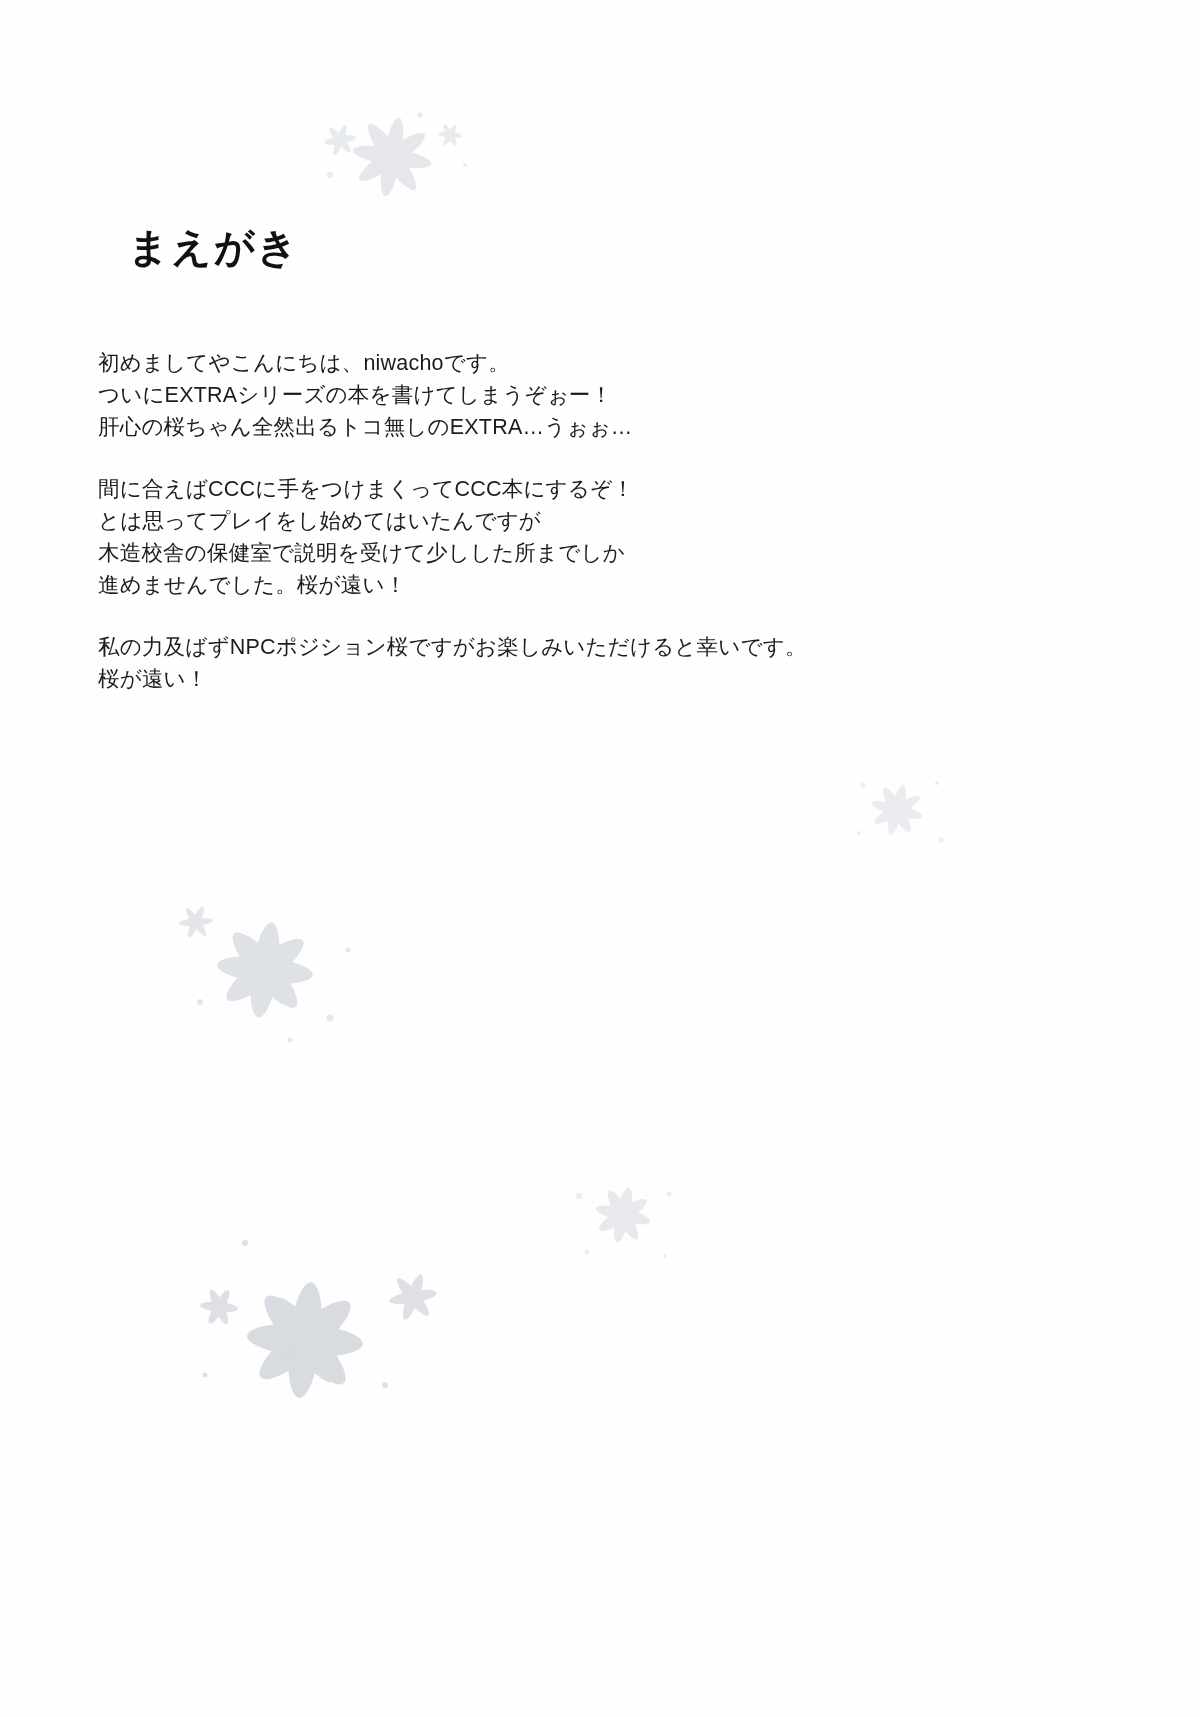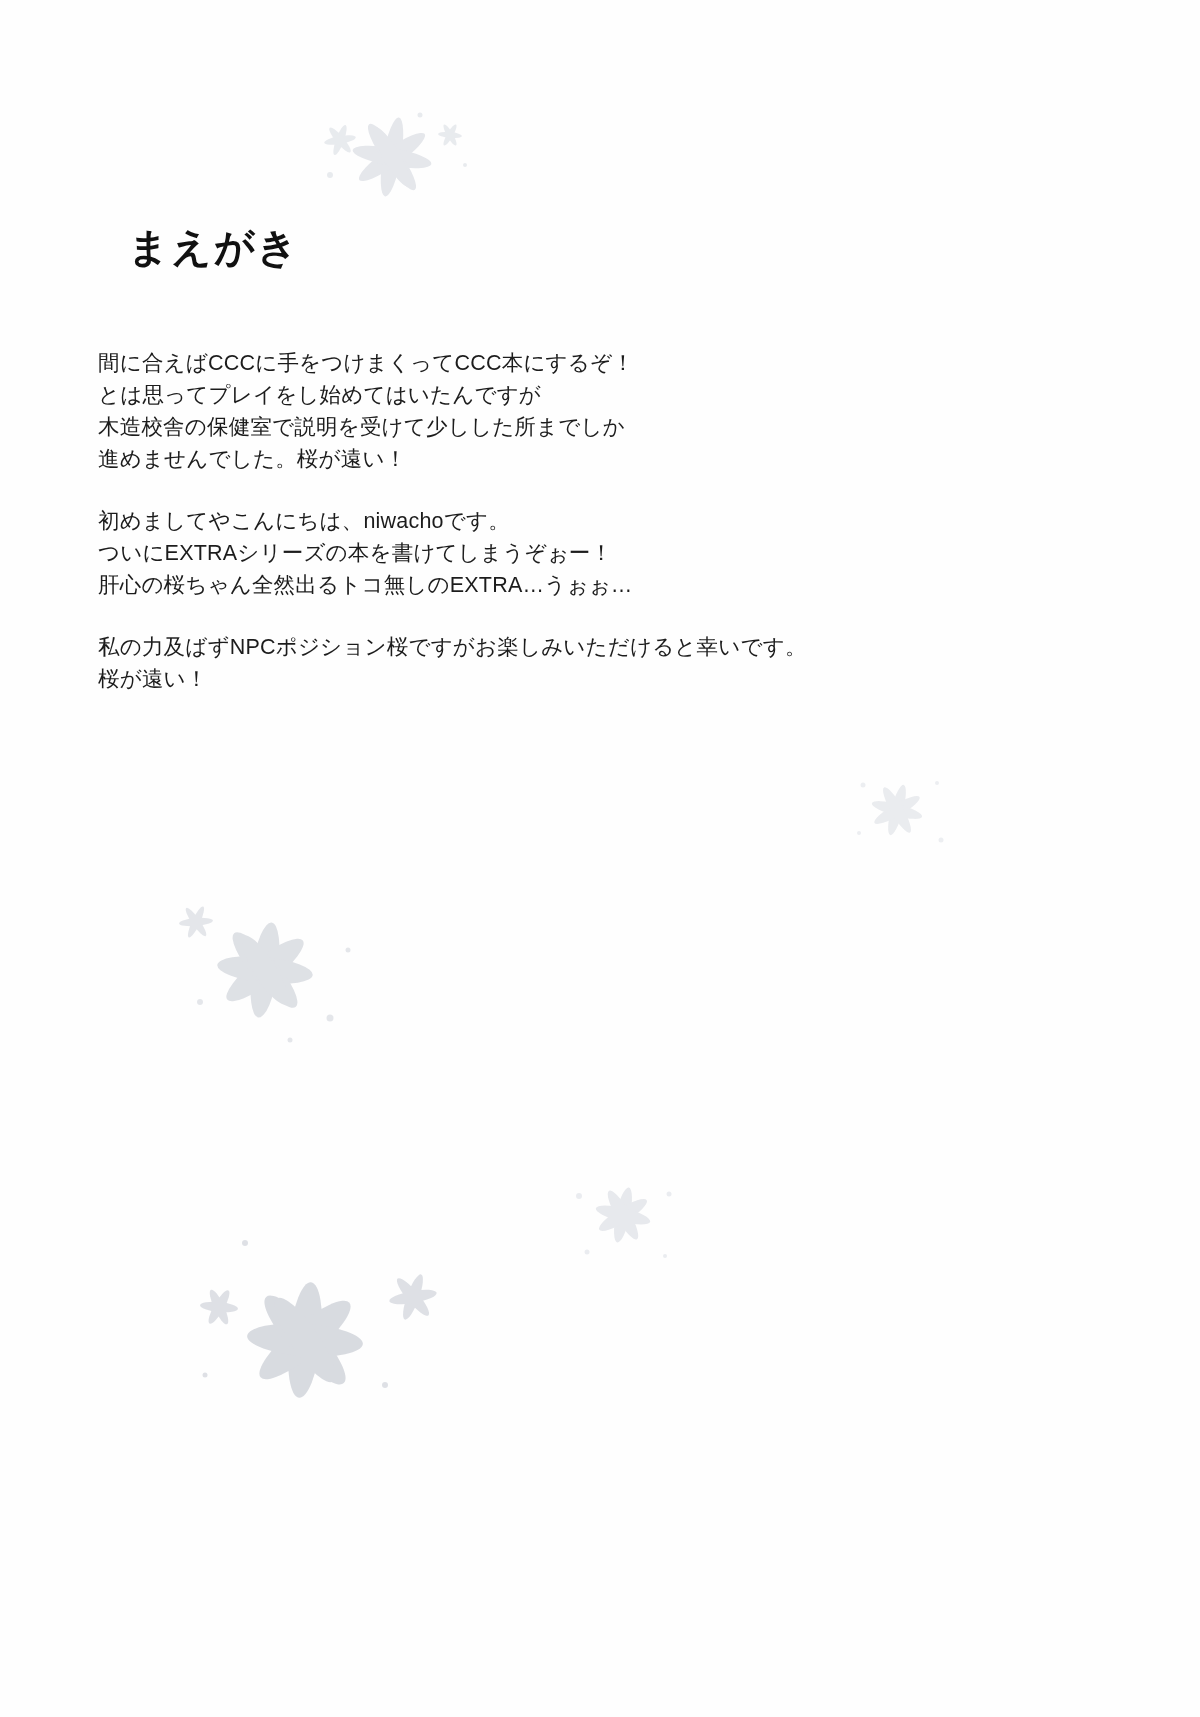--- a/index.html
+++ b/index.html
@@ -160,24 +160,24 @@
         <circle cx="60" cy="18" r="3"></circle>
         <circle cx="200" cy="160" r="3"></circle>
         <circle cx="20" cy="150" r="2.5"></circle>
       </g>
     </svg>
   </div>
 
   <h1 class="heading">まえがき</h1>
 
   <div class="body-text">
+    <p class="para">初めましてやこんにちは、niwachoです。
+ついにEXTRAシリーズの本を書けてしまうぞぉー！
+肝心の桜ちゃん全然出るトコ無しのEXTRA…うぉぉ…</p>
     <p class="para">間に合えばCCCに手をつけまくってCCC本にするぞ！
 とは思ってプレイをし始めてはいたんですが
 木造校舎の保健室で説明を受けて少しした所までしか
 進めませんでした。桜が遠い！</p>
-    <p class="para">初めましてやこんにちは、niwachoです。
-ついにEXTRAシリーズの本を書けてしまうぞぉー！
-肝心の桜ちゃん全然出るトコ無しのEXTRA…うぉぉ…</p>
     <p class="para">私の力及ばずNPCポジション桜ですがお楽しみいただけると幸いです。
 桜が遠い！</p>
   </div>
 
 </div>
 
 </body></html>

